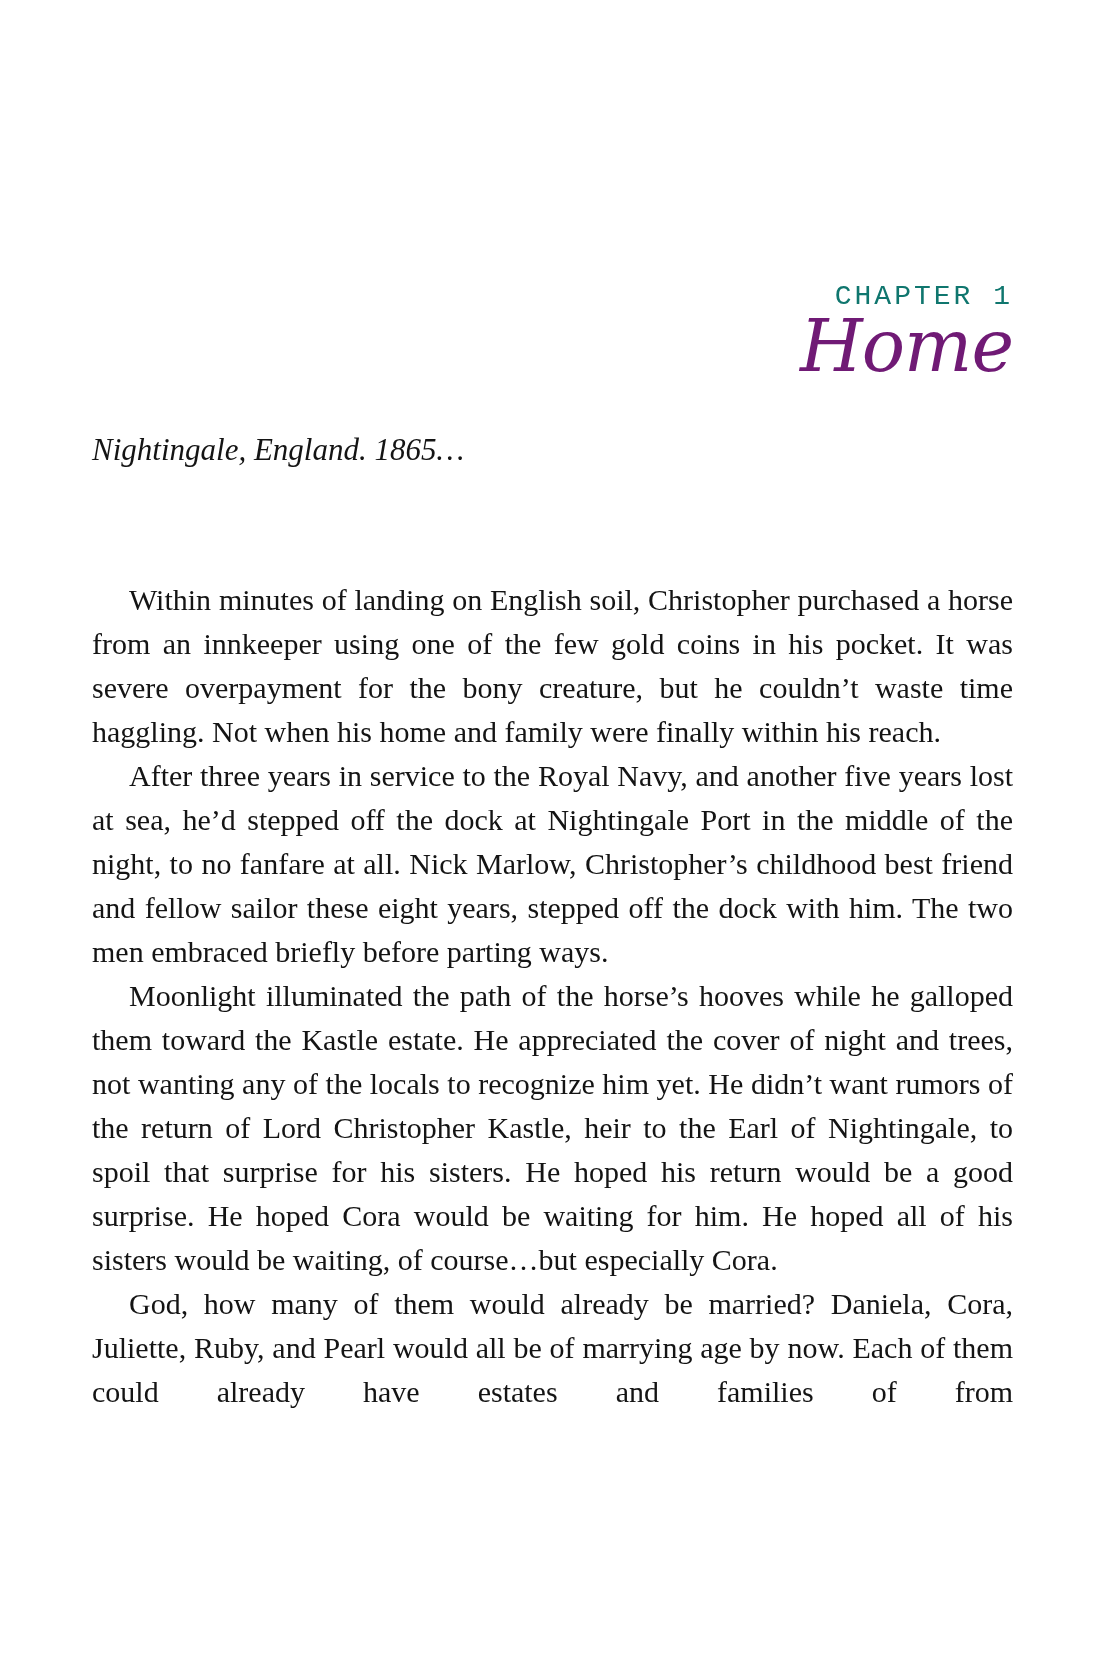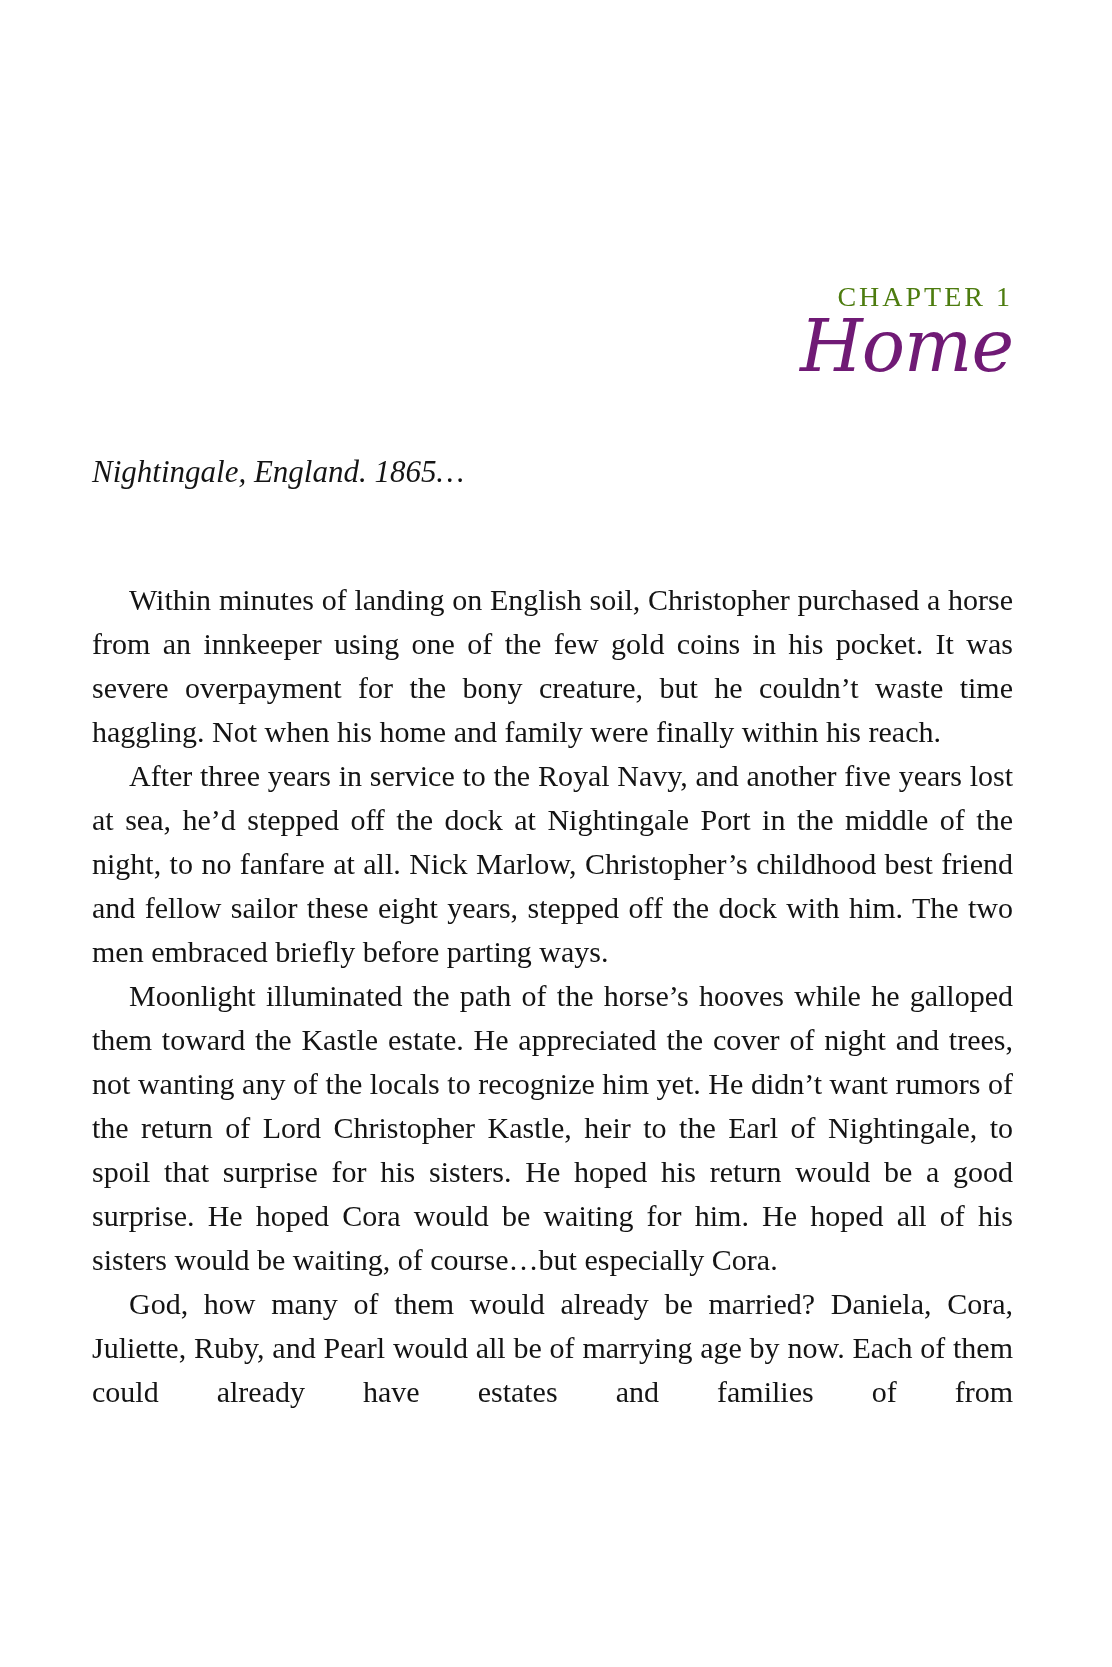--- a/index.html
+++ b/index.html
@@ -13,41 +13,41 @@
     font-family: "Liberation Serif", serif;
     overflow: hidden;
   }
   .chapter-header {
     position: absolute;
     top: 282px;
     right: 99px;
     text-align: right;
   }
   .chapter-kicker {
-    font-family: Liberation Serif, serif;
+    font-family: Liberation Mono, monospace;
     font-size: 28px;
     line-height: 30px;
     letter-spacing: 3px;
-    color: #4d7c0f;
+    color: #0f766e;
     white-space: nowrap;
     text-align: right;
   }
   .chapter-title {
     font-family: "DejaVu Serif", serif;
     font-style: italic;
     font-size: 72px;
     line-height: 64px;
     margin-top: 2px;
     letter-spacing: -1px;
     color: #701a75;
   }
   .dateline {
     position: absolute;
     left: 92px;
-    top: 450px;
+    top: 428px;
     font-style: italic;
     font-size: 31px;
     line-height: 44px;
     color: #141414;
   }
   .body-text {
     position: absolute;
     left: 92px;
     top: 578px;
     width: 921px;

